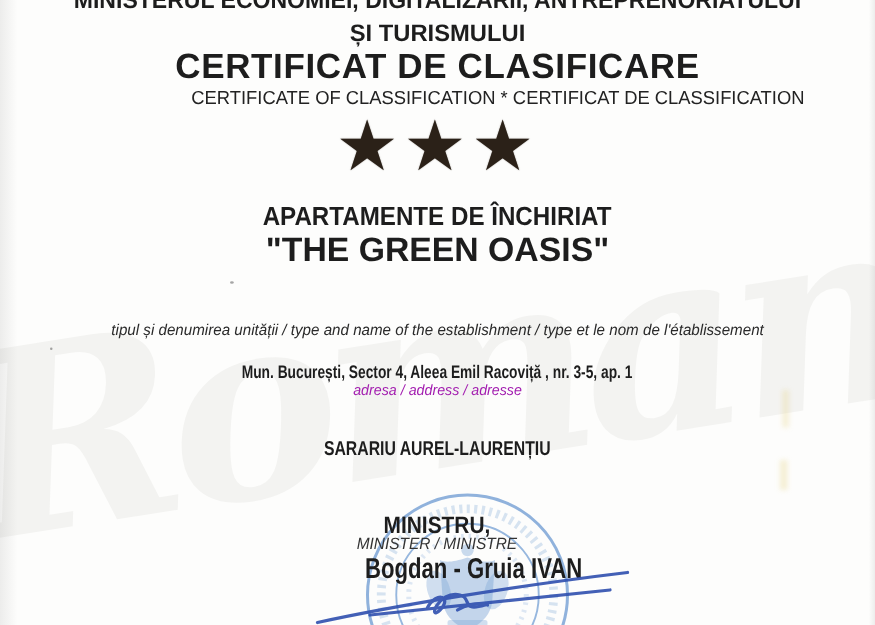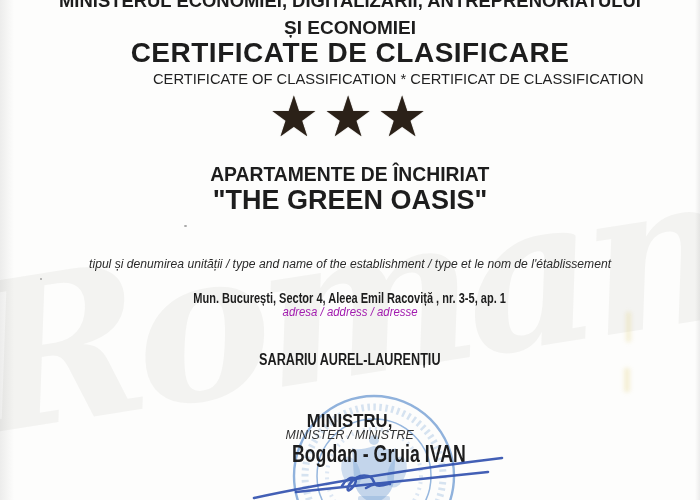--- a/index.html
+++ b/index.html
@@ -61,22 +61,22 @@
   .speck2{left:40px;top:278px;width:2px;height:2px;}
 </style>
 </head>
 <body>
 
 <div class="page">
 
   <div class="watermark">Romania</div>
 
   <div class="line ministry1"><span>MINISTERUL ECONOMIEI, DIGITALIZĂRII, ANTREPRENORIATULUI</span></div>
-  <div class="line ministry2"><span>ȘI ECONOMIEI</span></div>
-  <div class="line title"><span>CERTIFICATE DE CLASIFICARE</span></div>
+  <div class="line ministry2"><span>ȘI TURISMULUI</span></div>
+  <div class="line title"><span>CERTIFICAT DE CLASIFICARE</span></div>
   <div class="line subtitle"><span>CERTIFICATE OF CLASSIFICATION * CERTIFICAT DE CLASSIFICATION</span></div>
 
   <div class="line stars"><span>★★★</span></div>
 
   <div class="line apartamente"><span>APARTAMENTE DE ÎNCHIRIAT</span></div>
   <div class="line oasis"><span>"THE GREEN OASIS"</span></div>
 
   <div class="line tipul"><span>tipul și denumirea unității / type and name of the establishment / type et le nom de l'établissement</span></div>
   <div class="line address"><span>Mun. București, Sector 4, Aleea Emil Racoviță , nr. 3-5, ap. 1</span></div>
   <div class="line adresa"><span>adresa / address / adresse</span></div>

